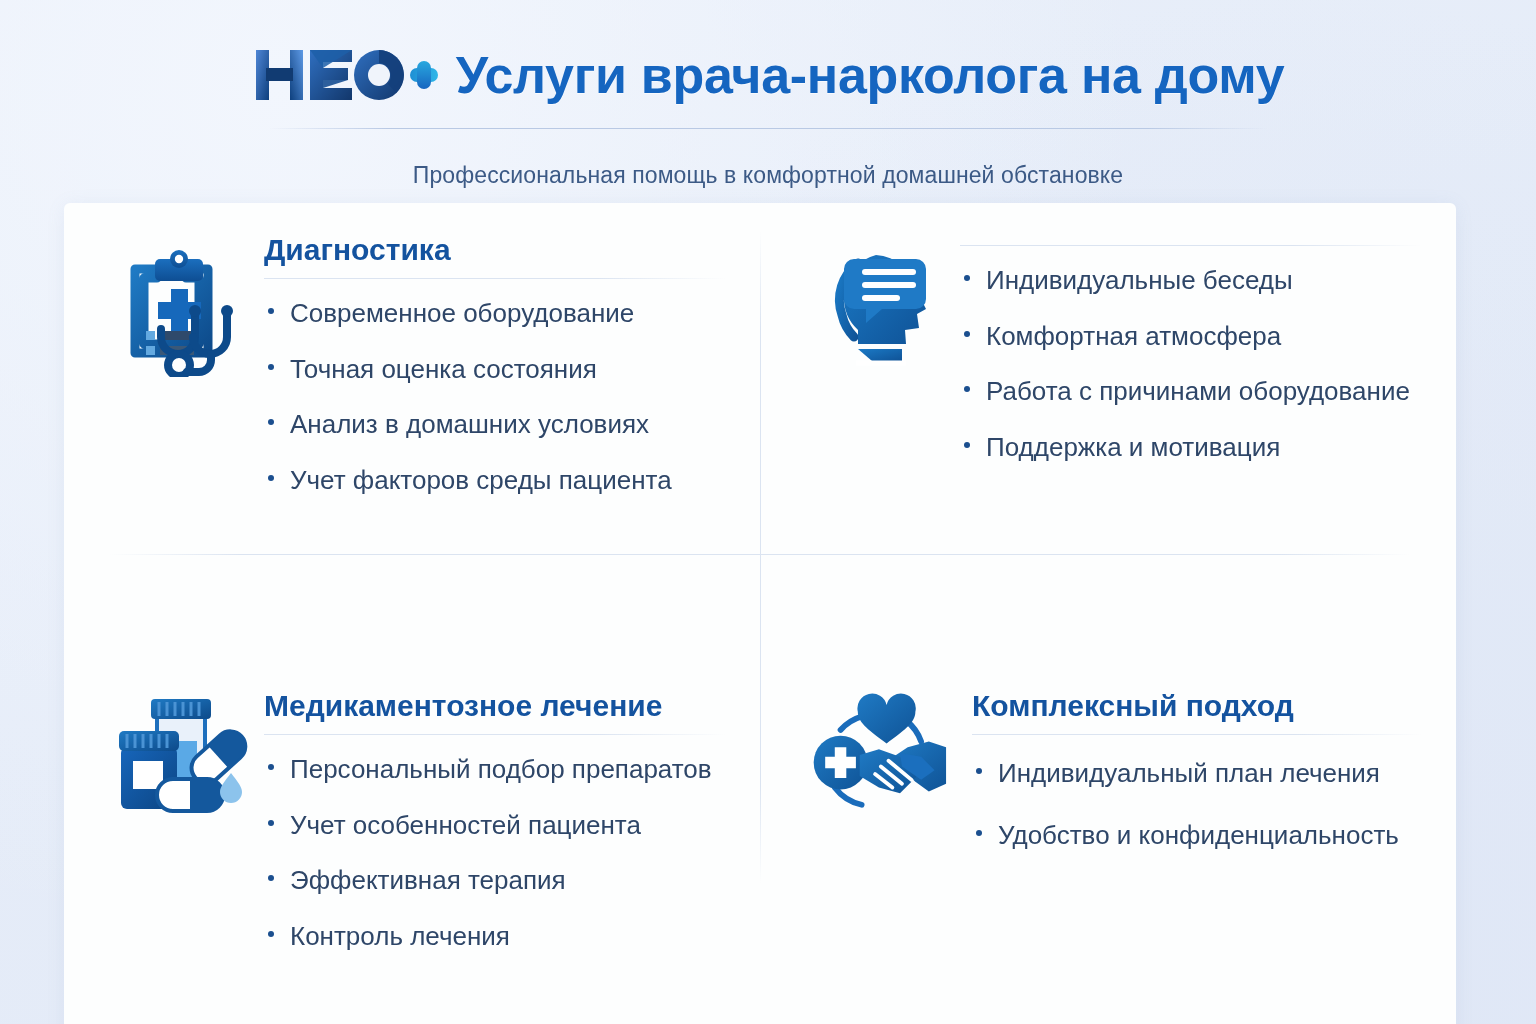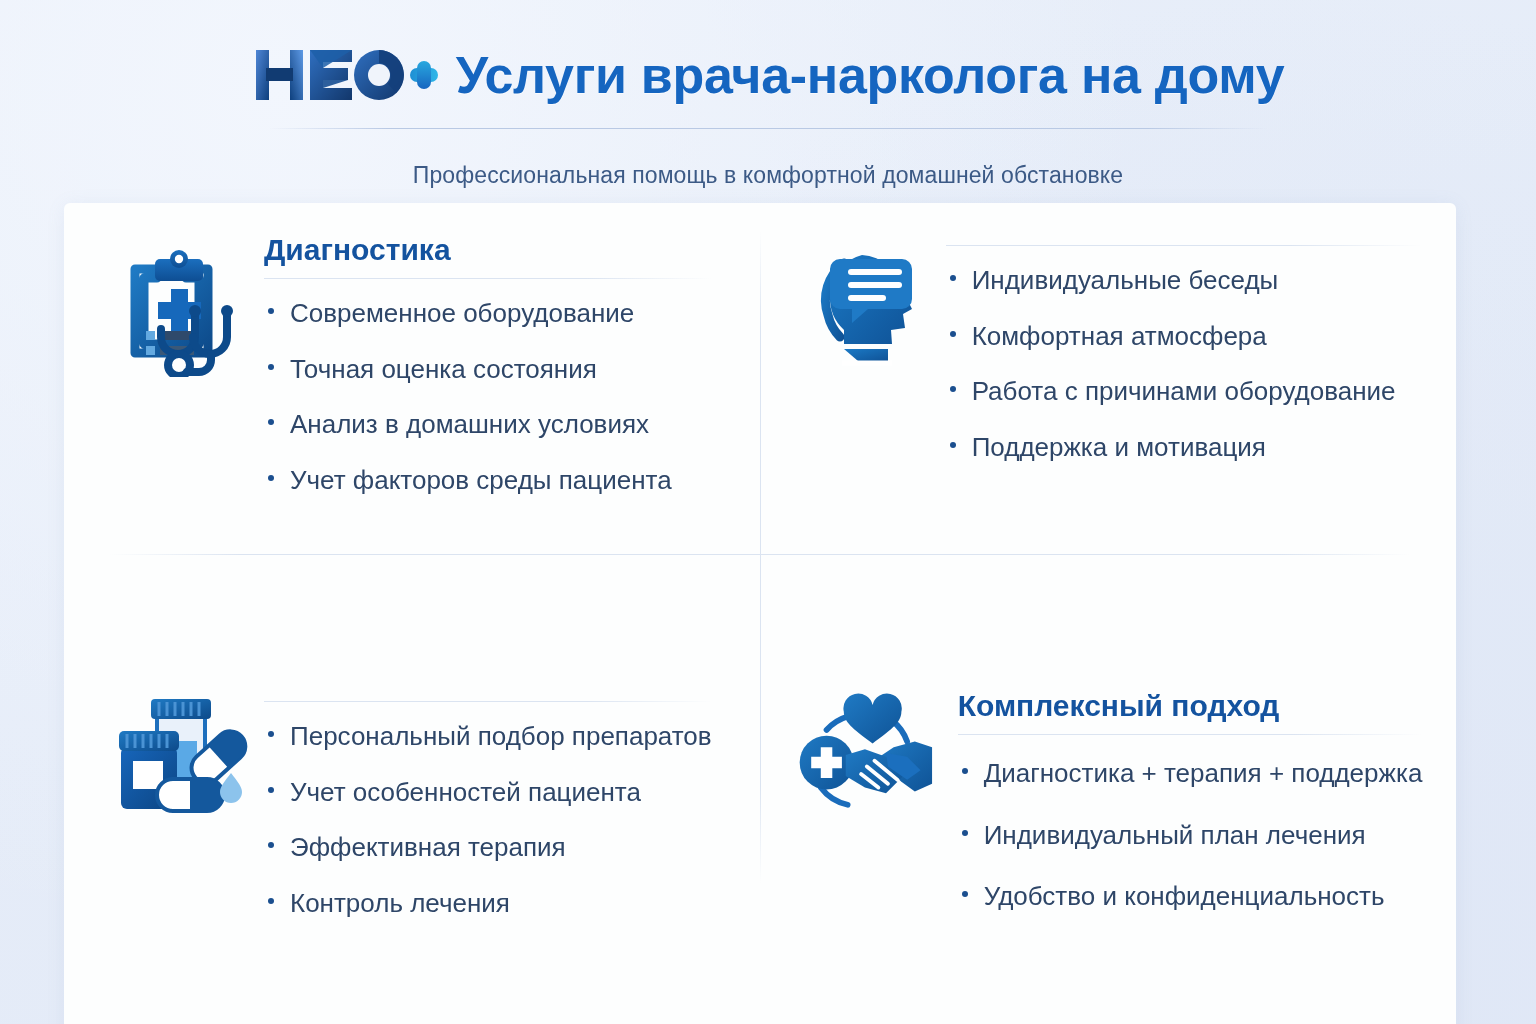--- a/index.html
+++ b/index.html
@@ -374,20 +374,21 @@
               <path d="M105 48 h16 a15 15 0 0 1 15 15 v0 a15 15 0 0 1 -15 15 h-16 z" fill="#14589d"></path>
             </g>
 
             <rect x="44" y="84" width="66" height="32" rx="16" fill="#ffffff" stroke="#14589d" stroke-width="4"></rect>
             <path d="M77 84 h17 a16 16 0 0 1 16 16 v0 a16 16 0 0 1 -16 16 h-17 z" fill="#14589d"></path>
 
             <path d="M118 78 c7 9 11 14 11 19 a11 11 0 0 1 -22 0 c0 -5 4 -10 11 -19 z" fill="#8cc3ec"></path>
           </svg>
         </div>
         <div class="content">
+          <div class="sec-title">Медикаментозное лечение</div>
           <div class="sec-rule"></div>
           <ul class="bullets">
             <li>Персональный подбор препаратов</li>
             <li>Учет особенностей пациента</li>
             <li>Эффективная терапия</li>
             <li>Контроль лечения</li>
           </ul>
         </div>
       </div>
 
@@ -424,21 +425,20 @@
               <path d="M72 82 l18 14"></path>
             </g>
 
             <path d="M98 60 l22 4 14 14 -14 10 -20 -14 z" fill="#1b6fbe"></path>
           </svg>
         </div>
         <div class="content">
           <div class="sec-title">Комплексный подход</div>
           <div class="sec-rule"></div>
           <ul class="bullets">
-            <li>Диагностика + терапия + поддержка</li>
             <li>Индивидуальный план лечения</li>
             <li>Удобство и конфиденциальность</li>
           </ul>
         </div>
       </div>
 
     </div>
   </div>
 </div>
 

